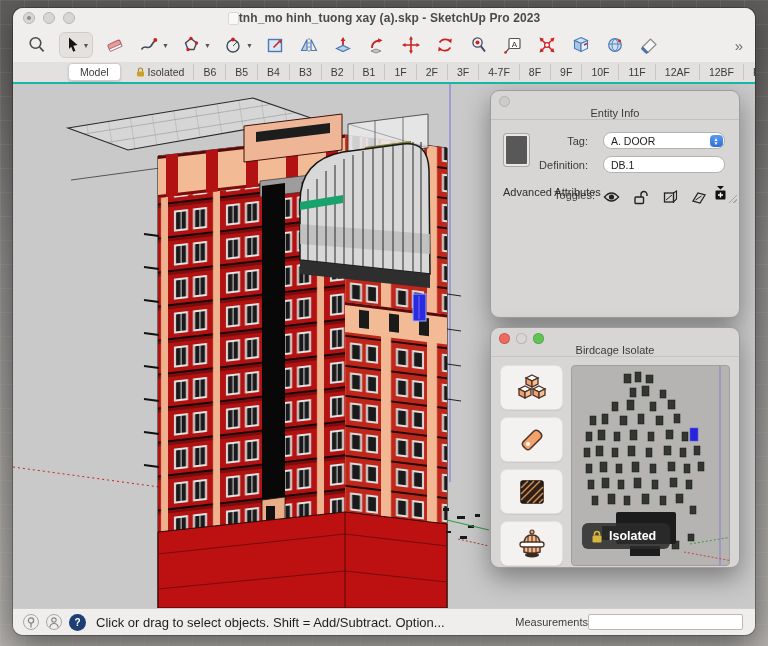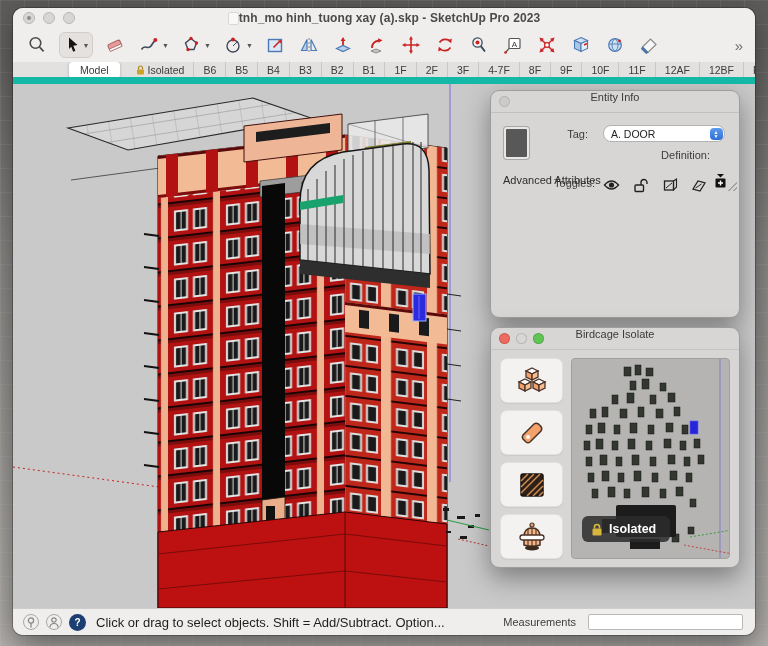--- a/index.html
+++ b/index.html
@@ -32,30 +32,30 @@
   .doc-icon{ width:11px; height:13px; background:#fbfbfa; border:1px solid #d3d1cf; border-radius:2px; opacity:.75; }
   .title{ font-size:12px; font-weight:bold; color:#4a4a4a; letter-spacing:.1px; }
   
   .toolbar{ height:34px; background:#f0eeed; display:flex; align-items:center; padding:0 10px 0 12px; gap:10px; flex:0 0 auto; position:relative;}
   .tool{ width:24px; height:26px; display:flex; align-items:center; justify-content:center; border-radius:6px; }
   .tool.sel{ background:#e4e1df; border:1px solid #d0cdca; width:34px; }
   .tgrp{ display:flex; align-items:center; gap:1px; }
   .caret{ font-size:7px; color:#555; line-height:1; }
   .overflow{ margin-left:auto; color:#6e6c6a; font-size:15px; letter-spacing:-2px; padding-right:4px; }
   
-  .tabbar{ height:22px; background:#e3e1e0; border-bottom:7px solid #14b8a6; display:flex; align-items:center; padding-left:55px; flex:0 0 auto; overflow:hidden;}
+  .tabbar{ height:22px; background:#e3e1e0; border-bottom:2px solid #14b8a6; display:flex; align-items:center; padding-left:55px; flex:0 0 auto; overflow:hidden;}
   .tab{ font-size:10.5px; color:#3b3b3b; padding:2px 9px; border-right:1px solid #c9c7c5; display:flex; align-items:center; gap:3px; white-space:nowrap; }
   .tab.active{ background:#ffffff; border:1px solid #cfcdcb; border-radius:4px; box-shadow:0 1px 2px rgba(0,0,0,.15); margin-right:6px; padding:2px 11px;}
   
   .viewport{ position:relative; flex:1 1 auto; background:#c9c9c9; overflow:hidden; }
   .scene{ position:absolute; left:0; top:0; }
   
   .panel{ position:absolute; background:#d8d6d4; border:1px solid #9f9d9b; border-radius:9px;
           box-shadow:0 10px 26px rgba(0,0,0,.38); font-size:11px; color:#2d2d2d;}
-  .phead{ height:22px; position:relative; display:flex; align-items:flex-start; justify-content:center;
+  .phead{ height:29px; position:relative; display:flex; align-items:flex-end; justify-content:center;
           border-bottom:1px solid #c3c1bf; font-size:11px; color:#3a3a3a; }
   .pclose{ position:absolute; left:8px; top:5px; width:11px; height:11px; border-radius:50%;
            background:#cdcbc9; border:1px solid #b3b1af; }
   .ei{ left:477px; top:6px; width:250px; height:228px; }
   .ei-sub{ padding:8px 12px 7px; border-bottom:1px solid #c3c1bf; font-size:11.5px; }
   .ei-body{ position:relative; padding:12px 14px 0 12px; }
   .thumb{ position:absolute; left:13px; top:14px; width:25px; height:32px; background:#585858;
           border:2px solid #e9e7e5; border-radius:3px; box-shadow:0 0 0 1px #a9a7a5; }
   .erow{ display:flex; align-items:center; justify-content:flex-end; margin-bottom:7px; }
   .elabel{ width:84px; text-align:right; margin-right:15px; color:#3c3c3c; }
@@ -86,21 +86,21 @@
           color:#fff; font-size:12.5px; font-weight:bold; display:flex; align-items:center; gap:6px;
           padding:6px 14px 6px 9px; }
   
   .statusbar{ height:27px; background:#f0eeed; border-top:1px solid #cfcdcb; display:flex; align-items:center;
               padding:0 12px 0 10px; gap:7px; flex:0 0 auto; }
   .sb-circ{ width:16px; height:16px; border-radius:50%; border:1px solid #a9a7a5; display:flex;
             align-items:center; justify-content:center; }
   .sb-help{ width:17px; height:17px; border-radius:50%; background:#1d3e73; color:#fff; font-size:10px;
             font-weight:bold; display:flex; align-items:center; justify-content:center; }
   .sb-text{ font-size:13px; color:#1e1e1e; margin-left:3px; }
-  .sb-right{ margin-left:auto; display:flex; align-items:center; gap:12px; }
+  .sb-right{ margin-left:auto; display:flex; align-items:center; gap:0; }
   .sb-mlabel{ font-size:11px; color:#3c3c3c; }
   .measure-input{ width:155px; height:16px; background:#fff; border:1px solid #bbb9b7; border-radius:2px;
                   font-size:10px; padding:0 4px; font-family:"Liberation Sans",sans-serif;}
 </style>
 </head>
 <body>
 
 <div class="window">
 
   <div class="titlebar">
@@ -489,20 +489,23 @@
           <span class="efield">
             <span>A. DOOR</span>
             <span class="ddbtn">
                 <span>▲</span>
                 <span>▼</span>
               </span>
           </span>
         </div>
         <div class="erow">
           <span class="elabel">Definition:</span>
+          <span class="efield">
+              <span>DB.1</span>
+            </span>
         </div>
         <div class="toggles">
           <span class="elabel">Toggles:</span>
           <span class="ticons">
             <svg width="17" height="14" viewBox="0 0 17 14">
                 <path d="M1.5,7 Q8.5,-1 15.5,7 Q8.5,15 1.5,7 Z" fill="none" stroke="#222" stroke-width="1.4"></path>
                 <circle cx="8.5" cy="7" r="2.6" fill="#222"></circle>
               </svg>
             <svg width="16" height="16" viewBox="0 0 16 16">
                 <rect x="2" y="8" width="8.5" height="6.5" rx="1" fill="none" stroke="#222" stroke-width="1.4"></rect>

